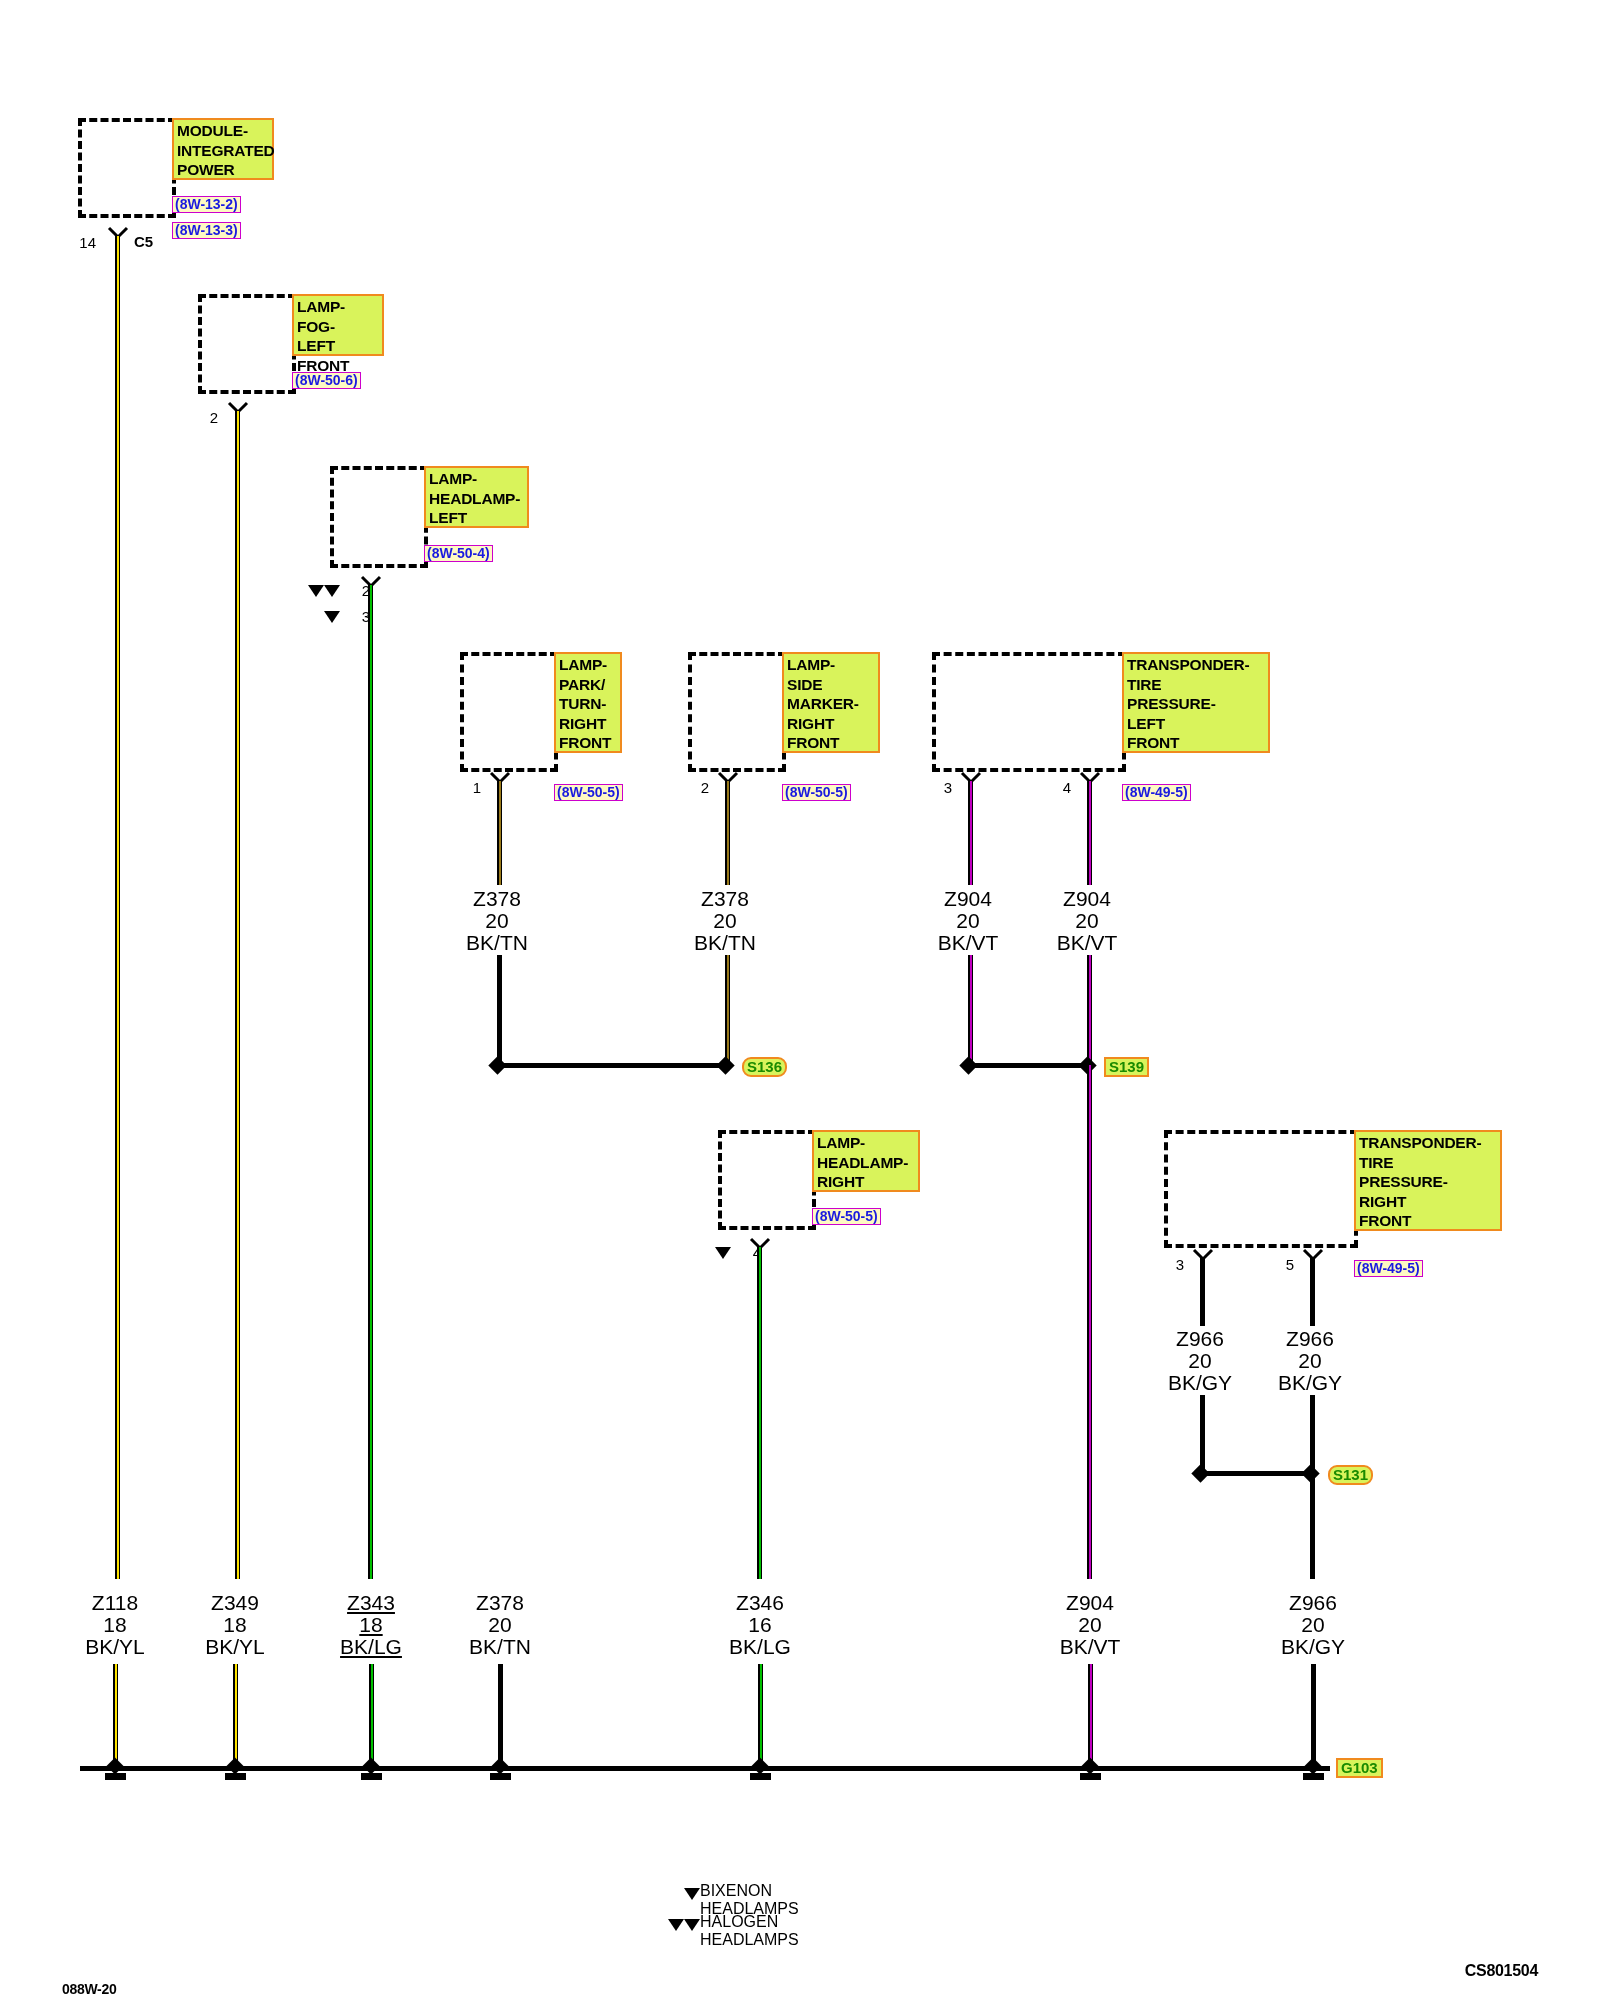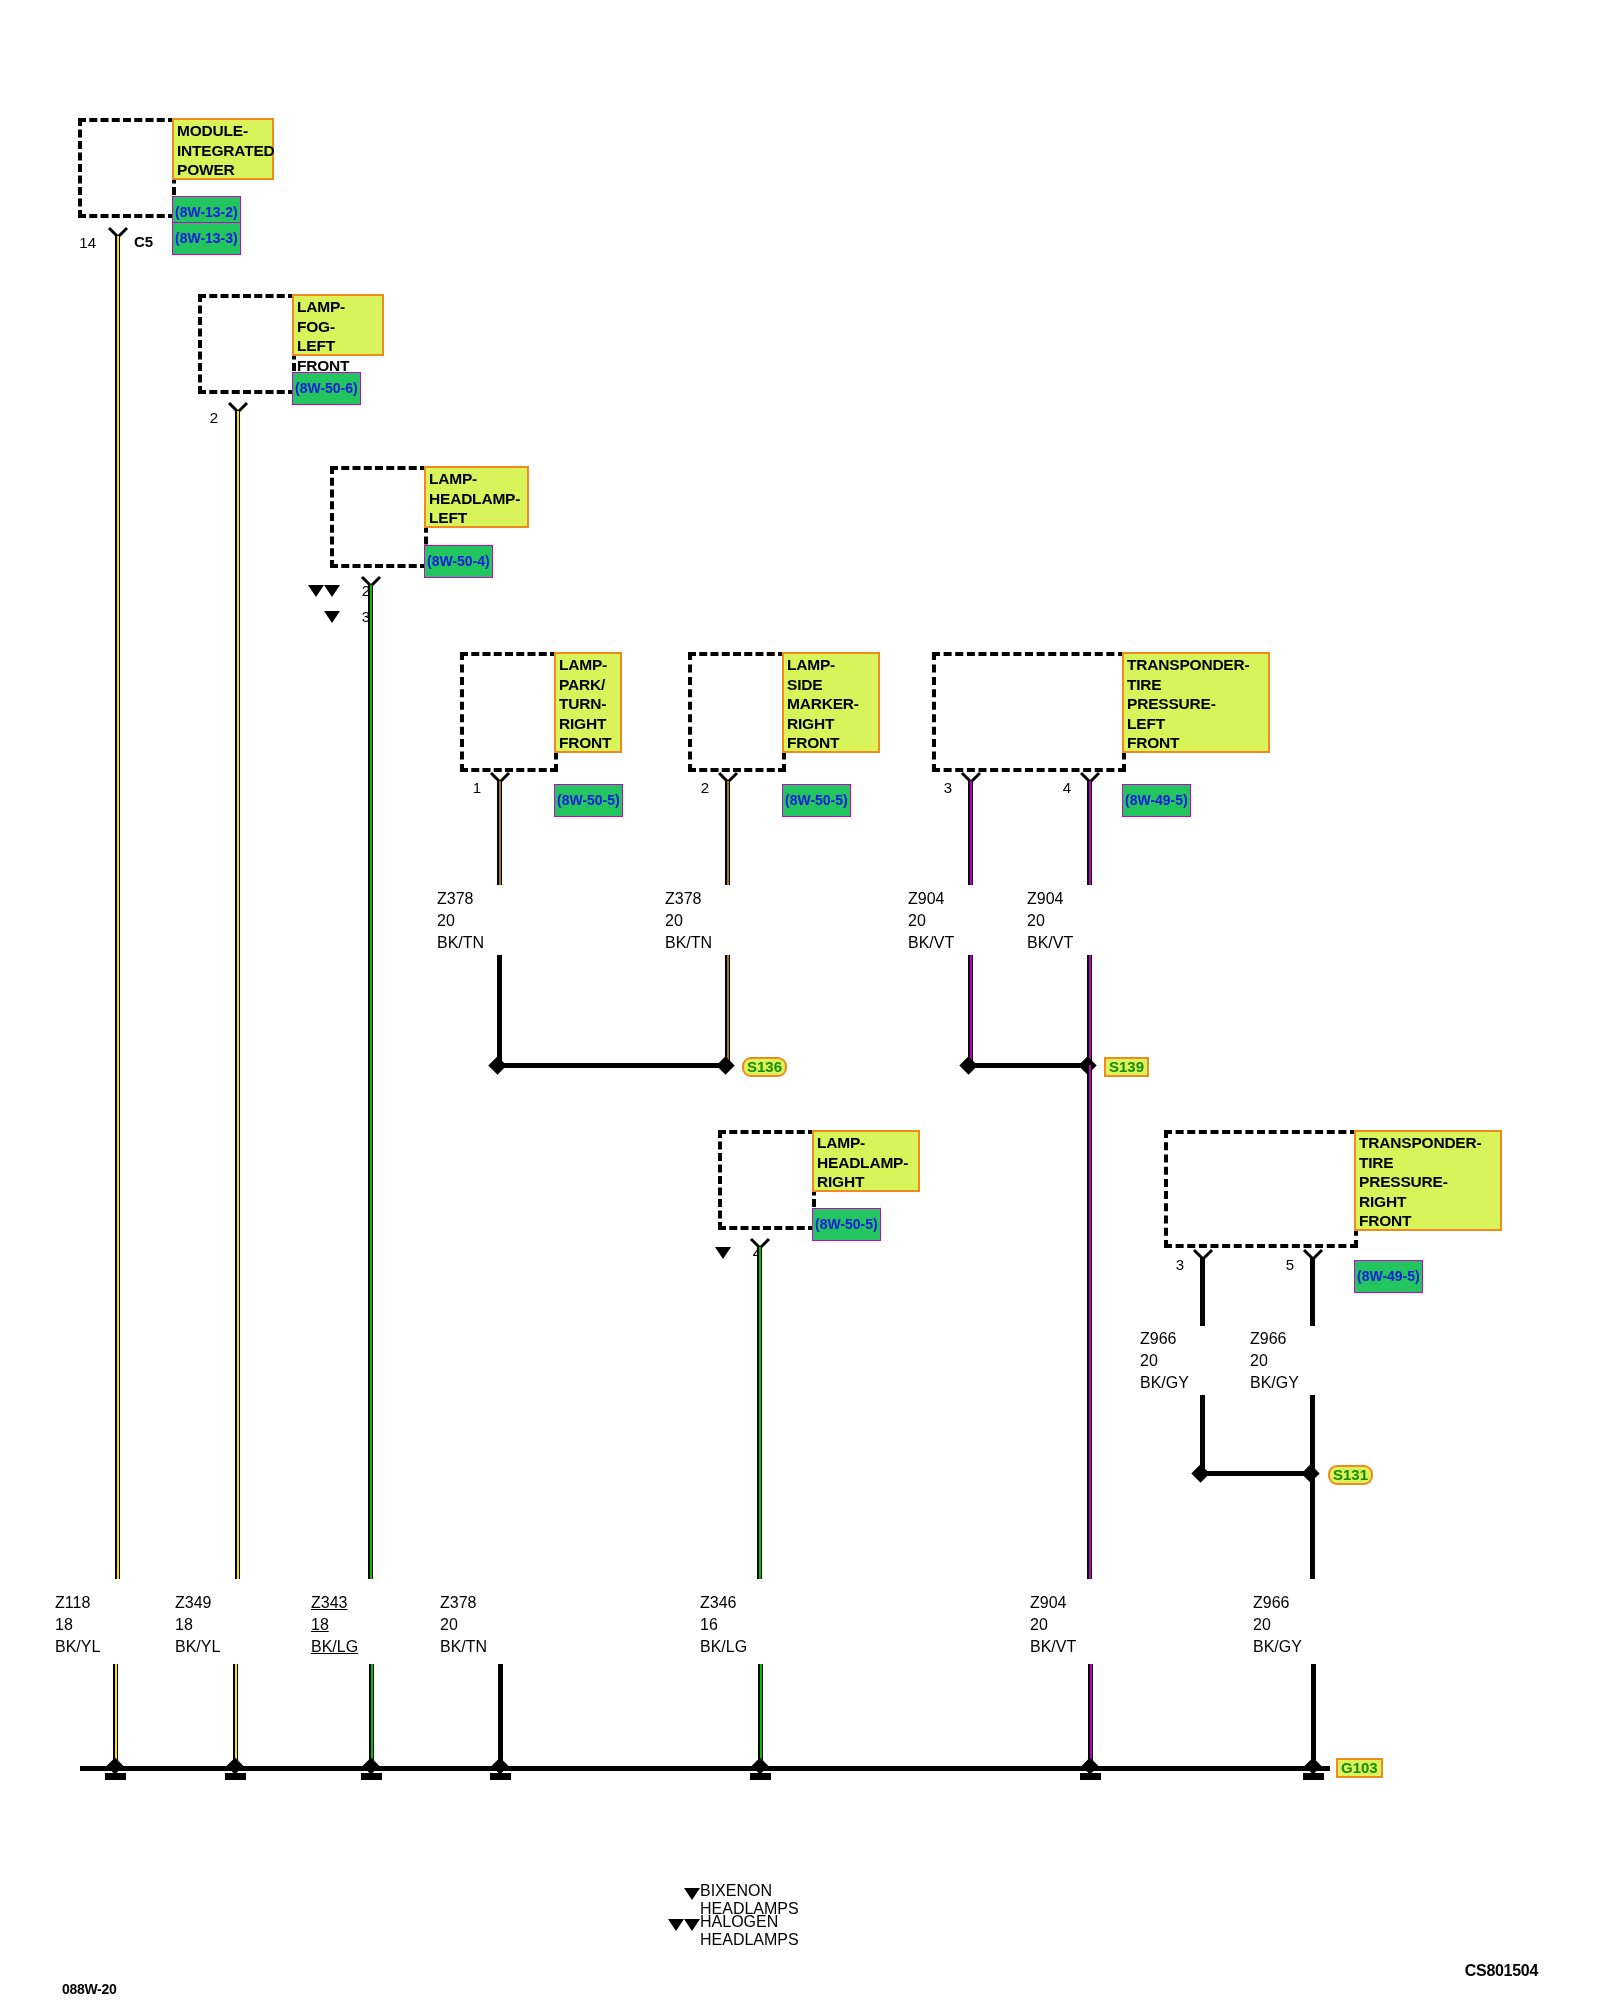--- a/index.html
+++ b/index.html
@@ -23,37 +23,37 @@
 
   
   .comp-box{position:absolute;border:4px dashed #000;box-sizing:border-box;background:transparent;}
   .comp-name{
     position:absolute;background:#d9f35b;border:2px solid #f08a1e;
     font-size:15.5px;font-weight:bold;line-height:19.5px;
     padding:1px 2px 1px 3px;box-sizing:border-box;letter-spacing:-.2px;
     color:#000;
   }
   .comp-ref{
-    position:absolute;background:#22c55e;border:1.5px solid #cc00cc;
+    position:absolute;background:#fef9c3;border:1.5px solid #cc00cc;
     color:#1a1ae0;font-size:14px;font-weight:bold;line-height:15px;
-    padding:8px 2px;box-sizing:border-box;white-space:nowrap;
+    padding:0 2px;box-sizing:border-box;white-space:nowrap;
   }
   .pin-num{position:absolute;font-size:15px;line-height:15px;color:#000;text-align:right;}
   .conn-y{position:absolute;width:22px;height:14px;}
   .conn-y svg{display:block;}
 
   .wire{position:absolute;width:5px;background:#000;}
   .wire.stripe-yl{background:linear-gradient(to right,#000 0 2px,#ffe400 2px 4px,#000 4px 5px);}
   .wire.stripe-lg{background:linear-gradient(to right,#000 0 2px,#00c000 2px 4px,#000 4px 5px);}
   .wire.stripe-tn{background:linear-gradient(to right,#000 0 2px,#9a7a1a 2px 4px,#000 4px 5px);}
   .wire.stripe-vt{background:linear-gradient(to right,#000 0 2px,#c000c0 2px 4px,#000 4px 5px);}
 
   .hwire{position:absolute;height:5px;background:#000;}
 
-  .wlabel{position:absolute;text-align:left;font-size:16px;line-height:22px;color:#000;white-space:nowrap;}
+  .wlabel{position:absolute;text-align:center;font-size:21px;line-height:22px;color:#000;white-space:nowrap;}
 
   .splice-dot{position:absolute;width:13px;height:13px;background:#000;
     transform:rotate(45deg);}
   .splice-name{position:absolute;background:#d9f35b;border:2px solid #f08a1e;
     color:#1a8a00;font-size:15px;font-weight:bold;line-height:16px;padding:0 3px;
     box-sizing:border-box;white-space:nowrap;}
 
   .gnd-sym{position:absolute;}
   .gnd-sym .d{position:absolute;left:4px;top:0;width:12px;height:12px;background:#000;transform:rotate(45deg);}
   .gnd-sym .b{position:absolute;left:0;top:13px;width:21px;height:7px;background:#000;}

